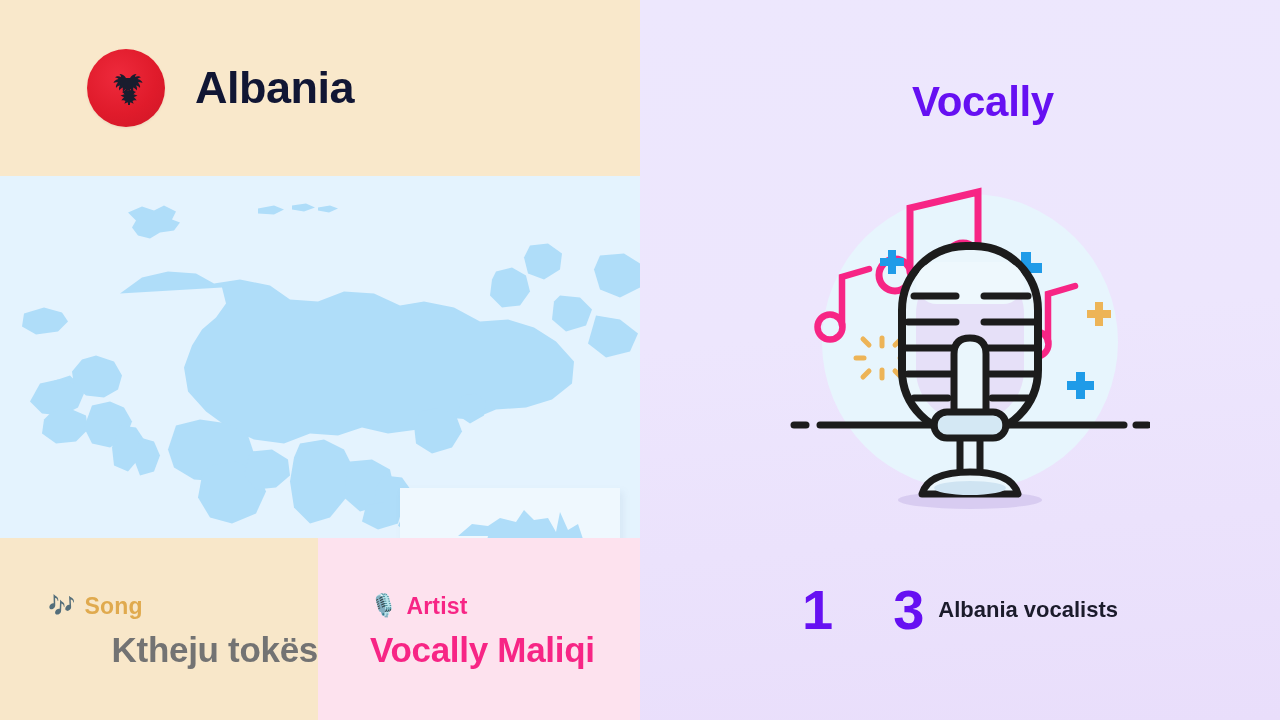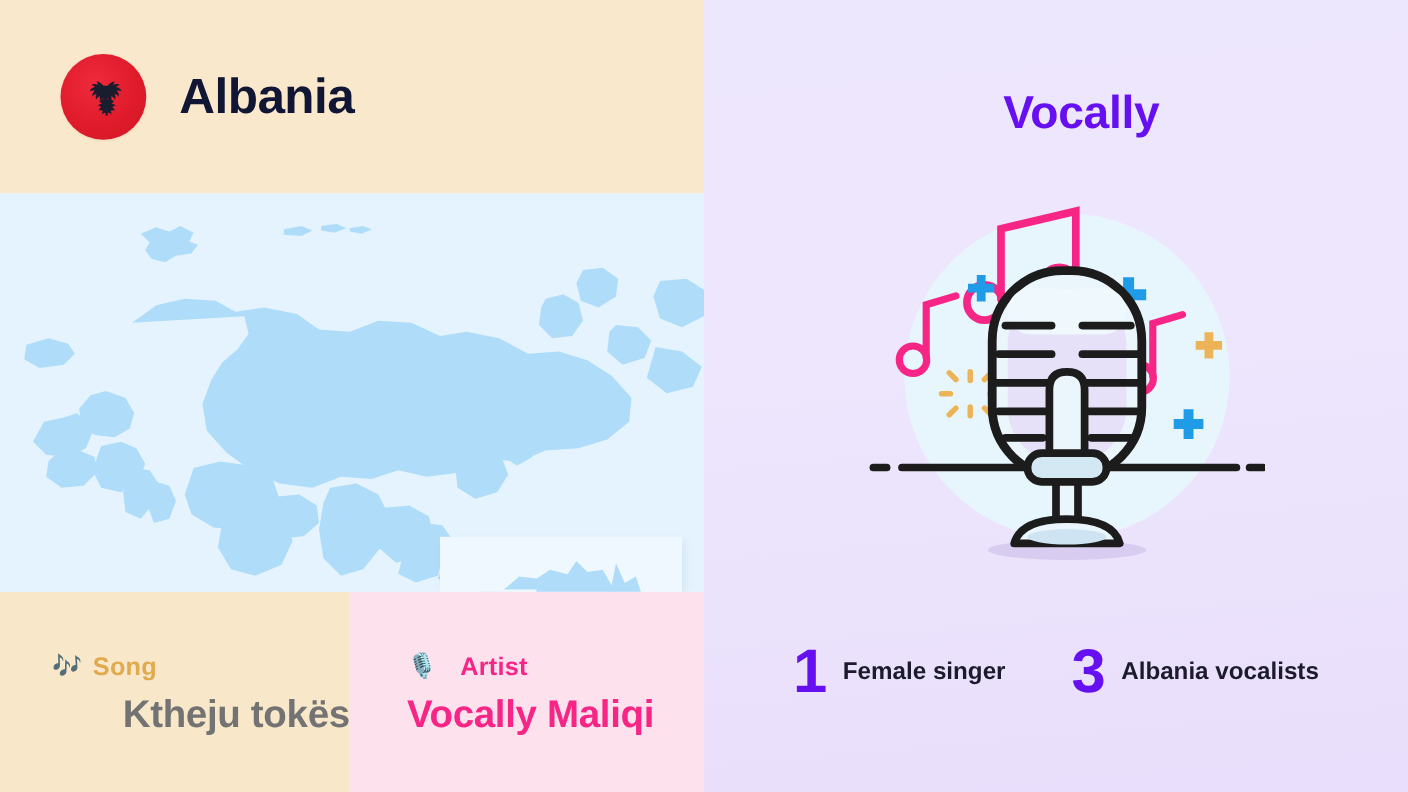--- a/index.html
+++ b/index.html
@@ -8,21 +8,21 @@
     font-family: "Liberation Sans", sans-serif;
     background:#ffffff;
   }
   .stage { position:relative; width:1280px; height:720px; display:flex; }
 
   
   .left { position:relative; width:640px; height:720px; display:flex; flex-direction:column; }
 
   .country-header {
     height:176px; background:#F9E8CB;
-    display:flex; align-items:center; padding-left:55px; gap:30px;
+    display:flex; align-items:center; padding-left:87px; gap:30px;
   }
   .flag-circle {
     width:78px; height:78px; border-radius:50%;
     background: radial-gradient(circle at 40% 35%, #EE2A3C 0%, #E01B2B 55%, #CE1626 100%);
     display:flex; align-items:center; justify-content:center;
     flex:0 0 auto; box-shadow:0 1px 3px rgba(0,0,0,.07);
   }
   .country-name {
     font-size:45px; font-weight:bold; color:#111634; letter-spacing:-0.5px;
   }
@@ -41,21 +41,21 @@
 
   
   .cards { display:flex; height:182px; }
   .card { padding:55px 0 0 48px; }
   .card.song { width:318px; background:#F8E7C9; }
   .card.artist { width:322px; background:#FDE2EE; padding-left:52px; }
   .card-top { display:flex; align-items:center; gap:9px; margin-bottom:11px; height:26px; }
   .card-emoji { font-size:22px; line-height:1; }
   .card-label { font-size:23px; font-weight:bold; letter-spacing:.2px; }
   .card.song .card-label { color:#E0AA4E; }
-  .card.artist .card-label { color:#F72585;margin-left:12px; }
+  .card.artist .card-label { color:#F72585; }
   .card-value { font-size:35px; font-weight:bold; letter-spacing:-.3px; }
   .card.song .card-value { color:#737373;text-align:right; }
   .card.artist .card-value { color:#F72585; }
 
   
   .right {
     position:relative; width:640px; height:720px;
     background:linear-gradient(175deg,#EDE7FD 0%,#EDE6FD 45%,#E9DEFB 100%);
     overflow:hidden;
   }
@@ -240,21 +240,20 @@
         <line x1="4" y1="255" x2="16" y2="255"></line>
         <line x1="30" y1="255" x2="144" y2="255"></line>
         <line x1="216" y1="255" x2="334" y2="255"></line>
         <line x1="346" y1="255" x2="358" y2="255"></line>
       </g>
     </svg>
 
     <div class="stats">
       <div class="stat">
         <span class="stat-num">1</span>
-        <span class="stat-label">Female singer</span>
       </div>
       <div class="stat">
         <span class="stat-num">3</span>
         <span class="stat-label">Albania vocalists</span>
       </div>
     </div>
   </div>
 </div>
 
 </body></html>

